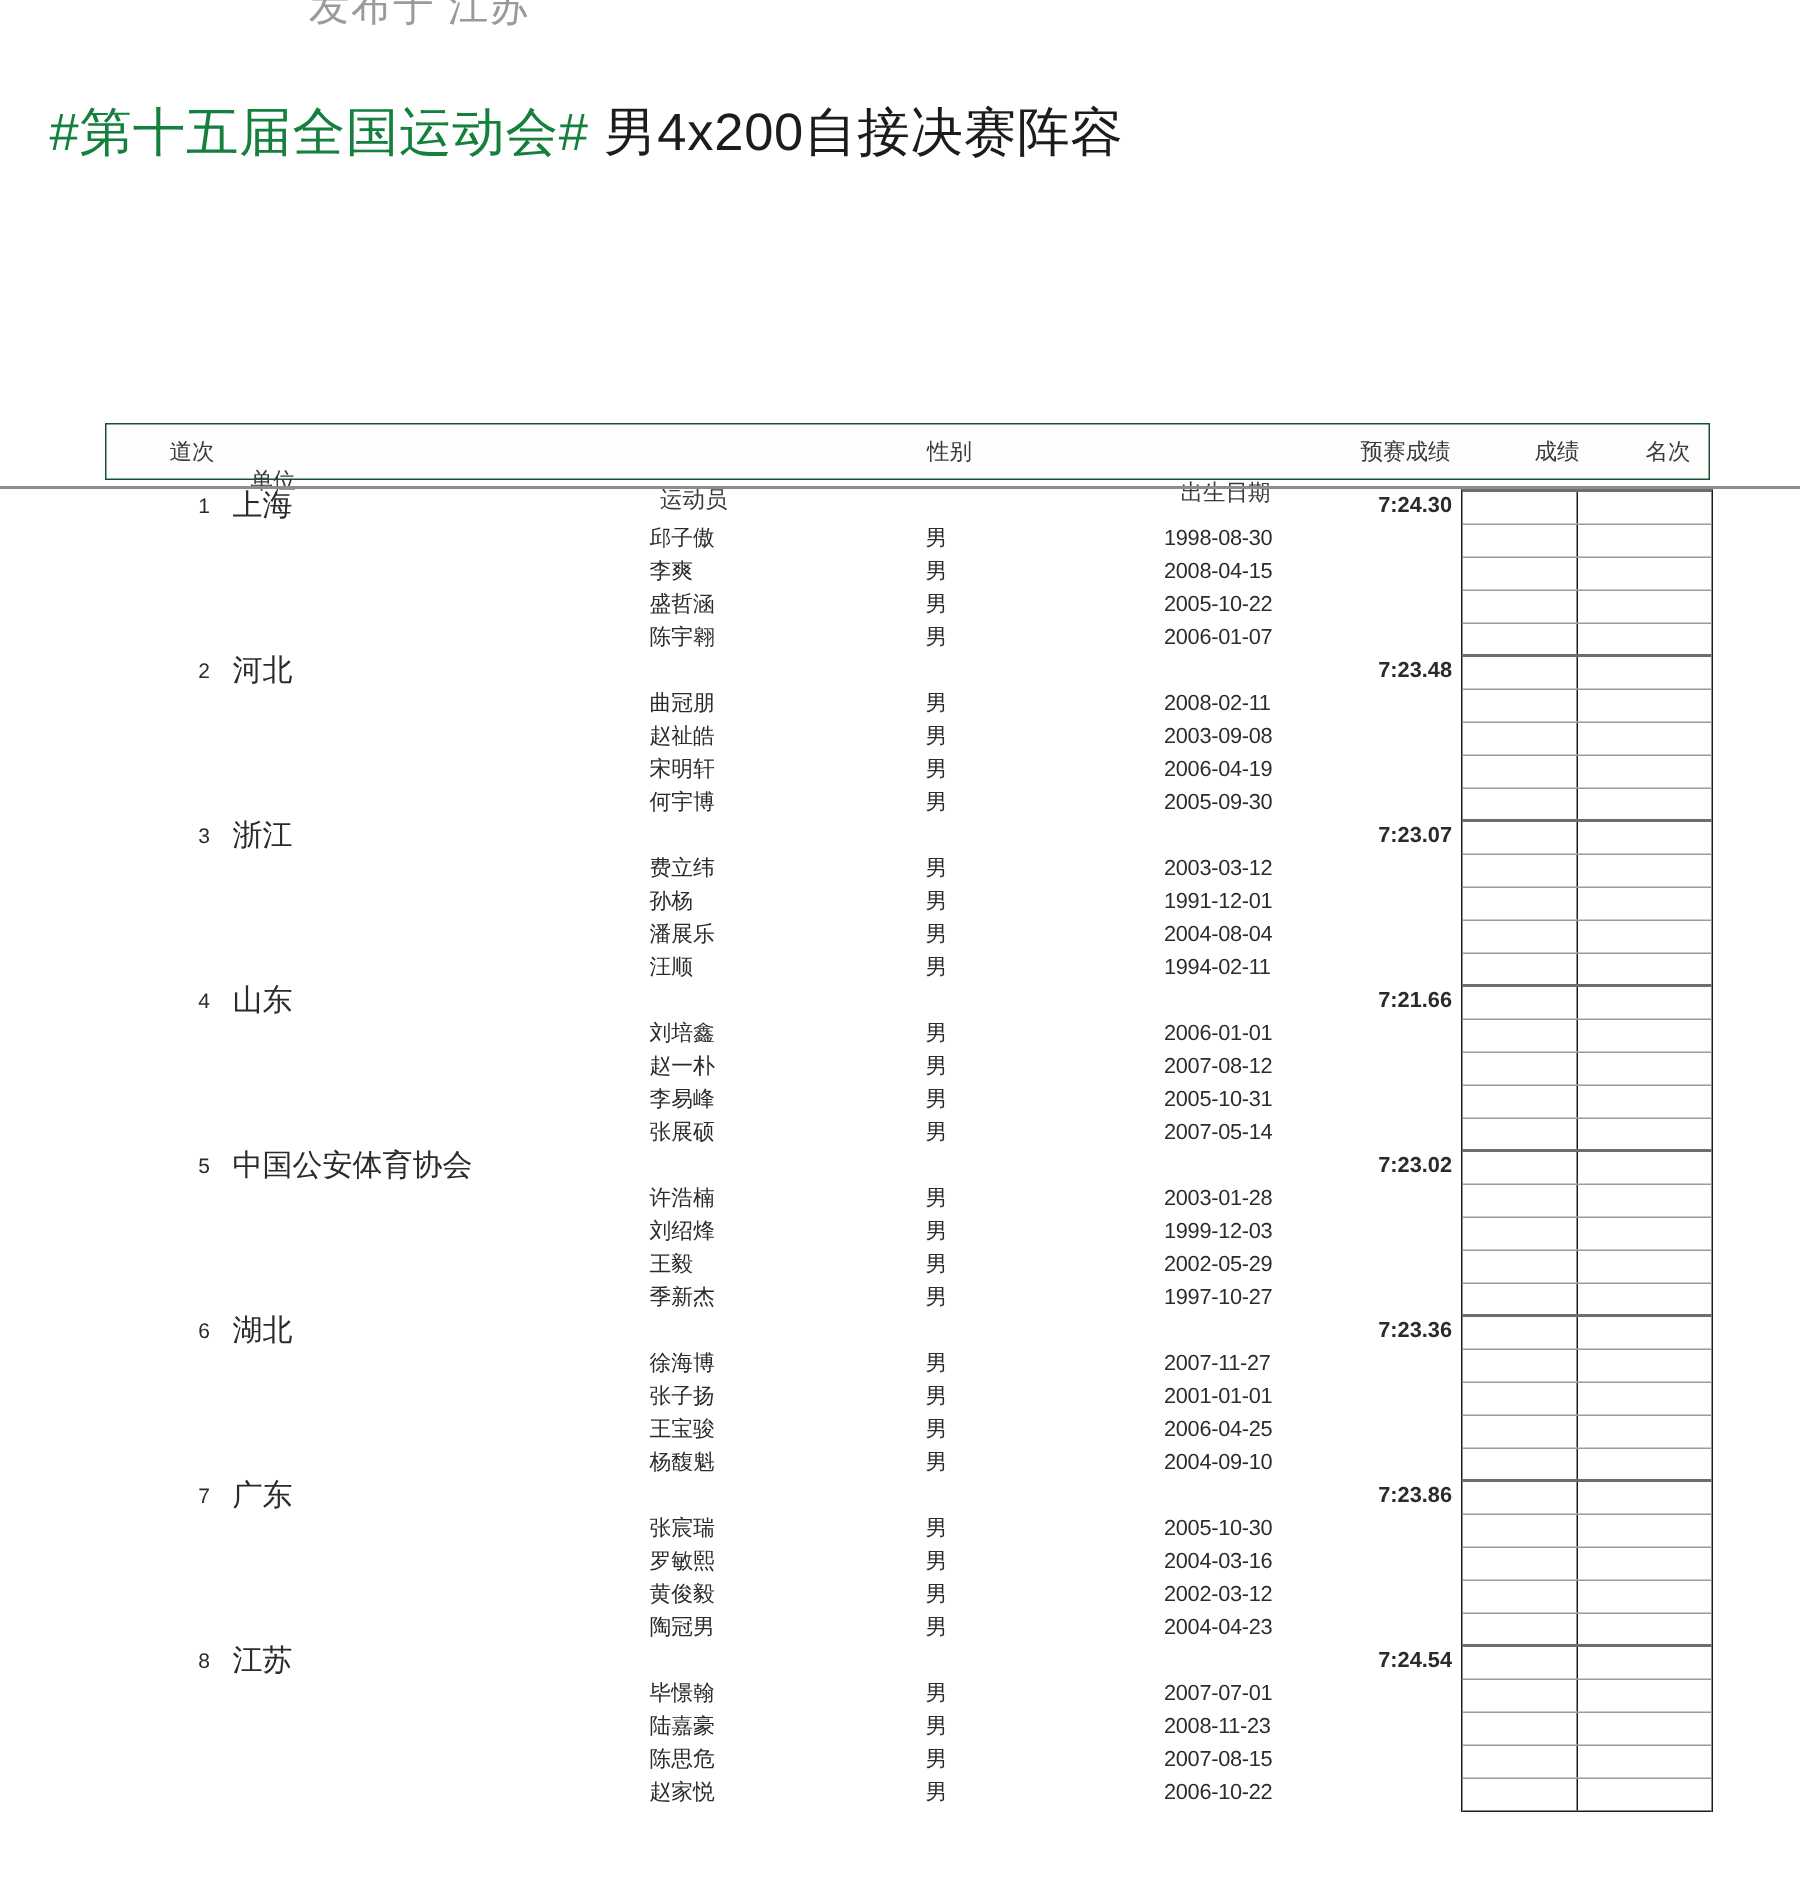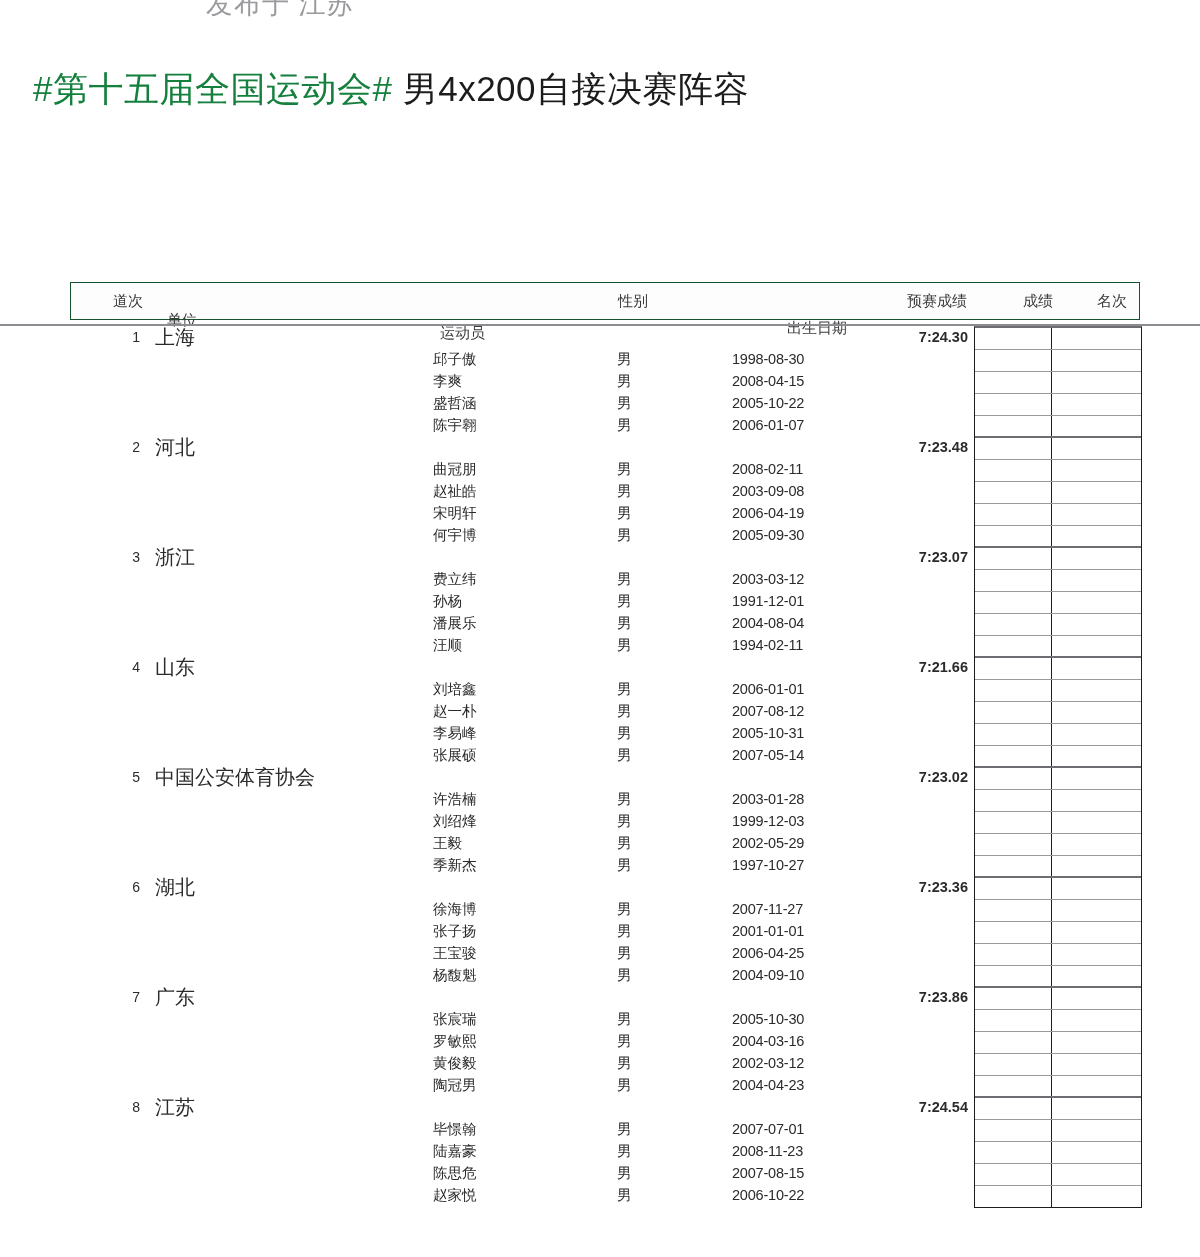--- a/index.html
+++ b/index.html
@@ -113,21 +113,21 @@
     left: 100px;
     width: 40px;
     text-align: right;
     font-family: "Liberation Sans", "DejaVu Sans", sans-serif;
     font-size: 14px;
   }
   .c-unit   { left: 155px; font-size: 20px; }
   .c-athlete{ left: 433px; }
   .c-gender { left: 617px; }
   .c-dob {
-    left: 732px;
+    left: 776px;
     font-family: "Liberation Sans", "DejaVu Sans", sans-serif;
     font-size: 14.5px;
     letter-spacing: -0.2px;
   }
   .c-prelim {
     left: 862px;
     width: 106px;
     text-align: right;
     font-family: "Liberation Sans", "DejaVu Sans", sans-serif;
     font-size: 14.5px;

